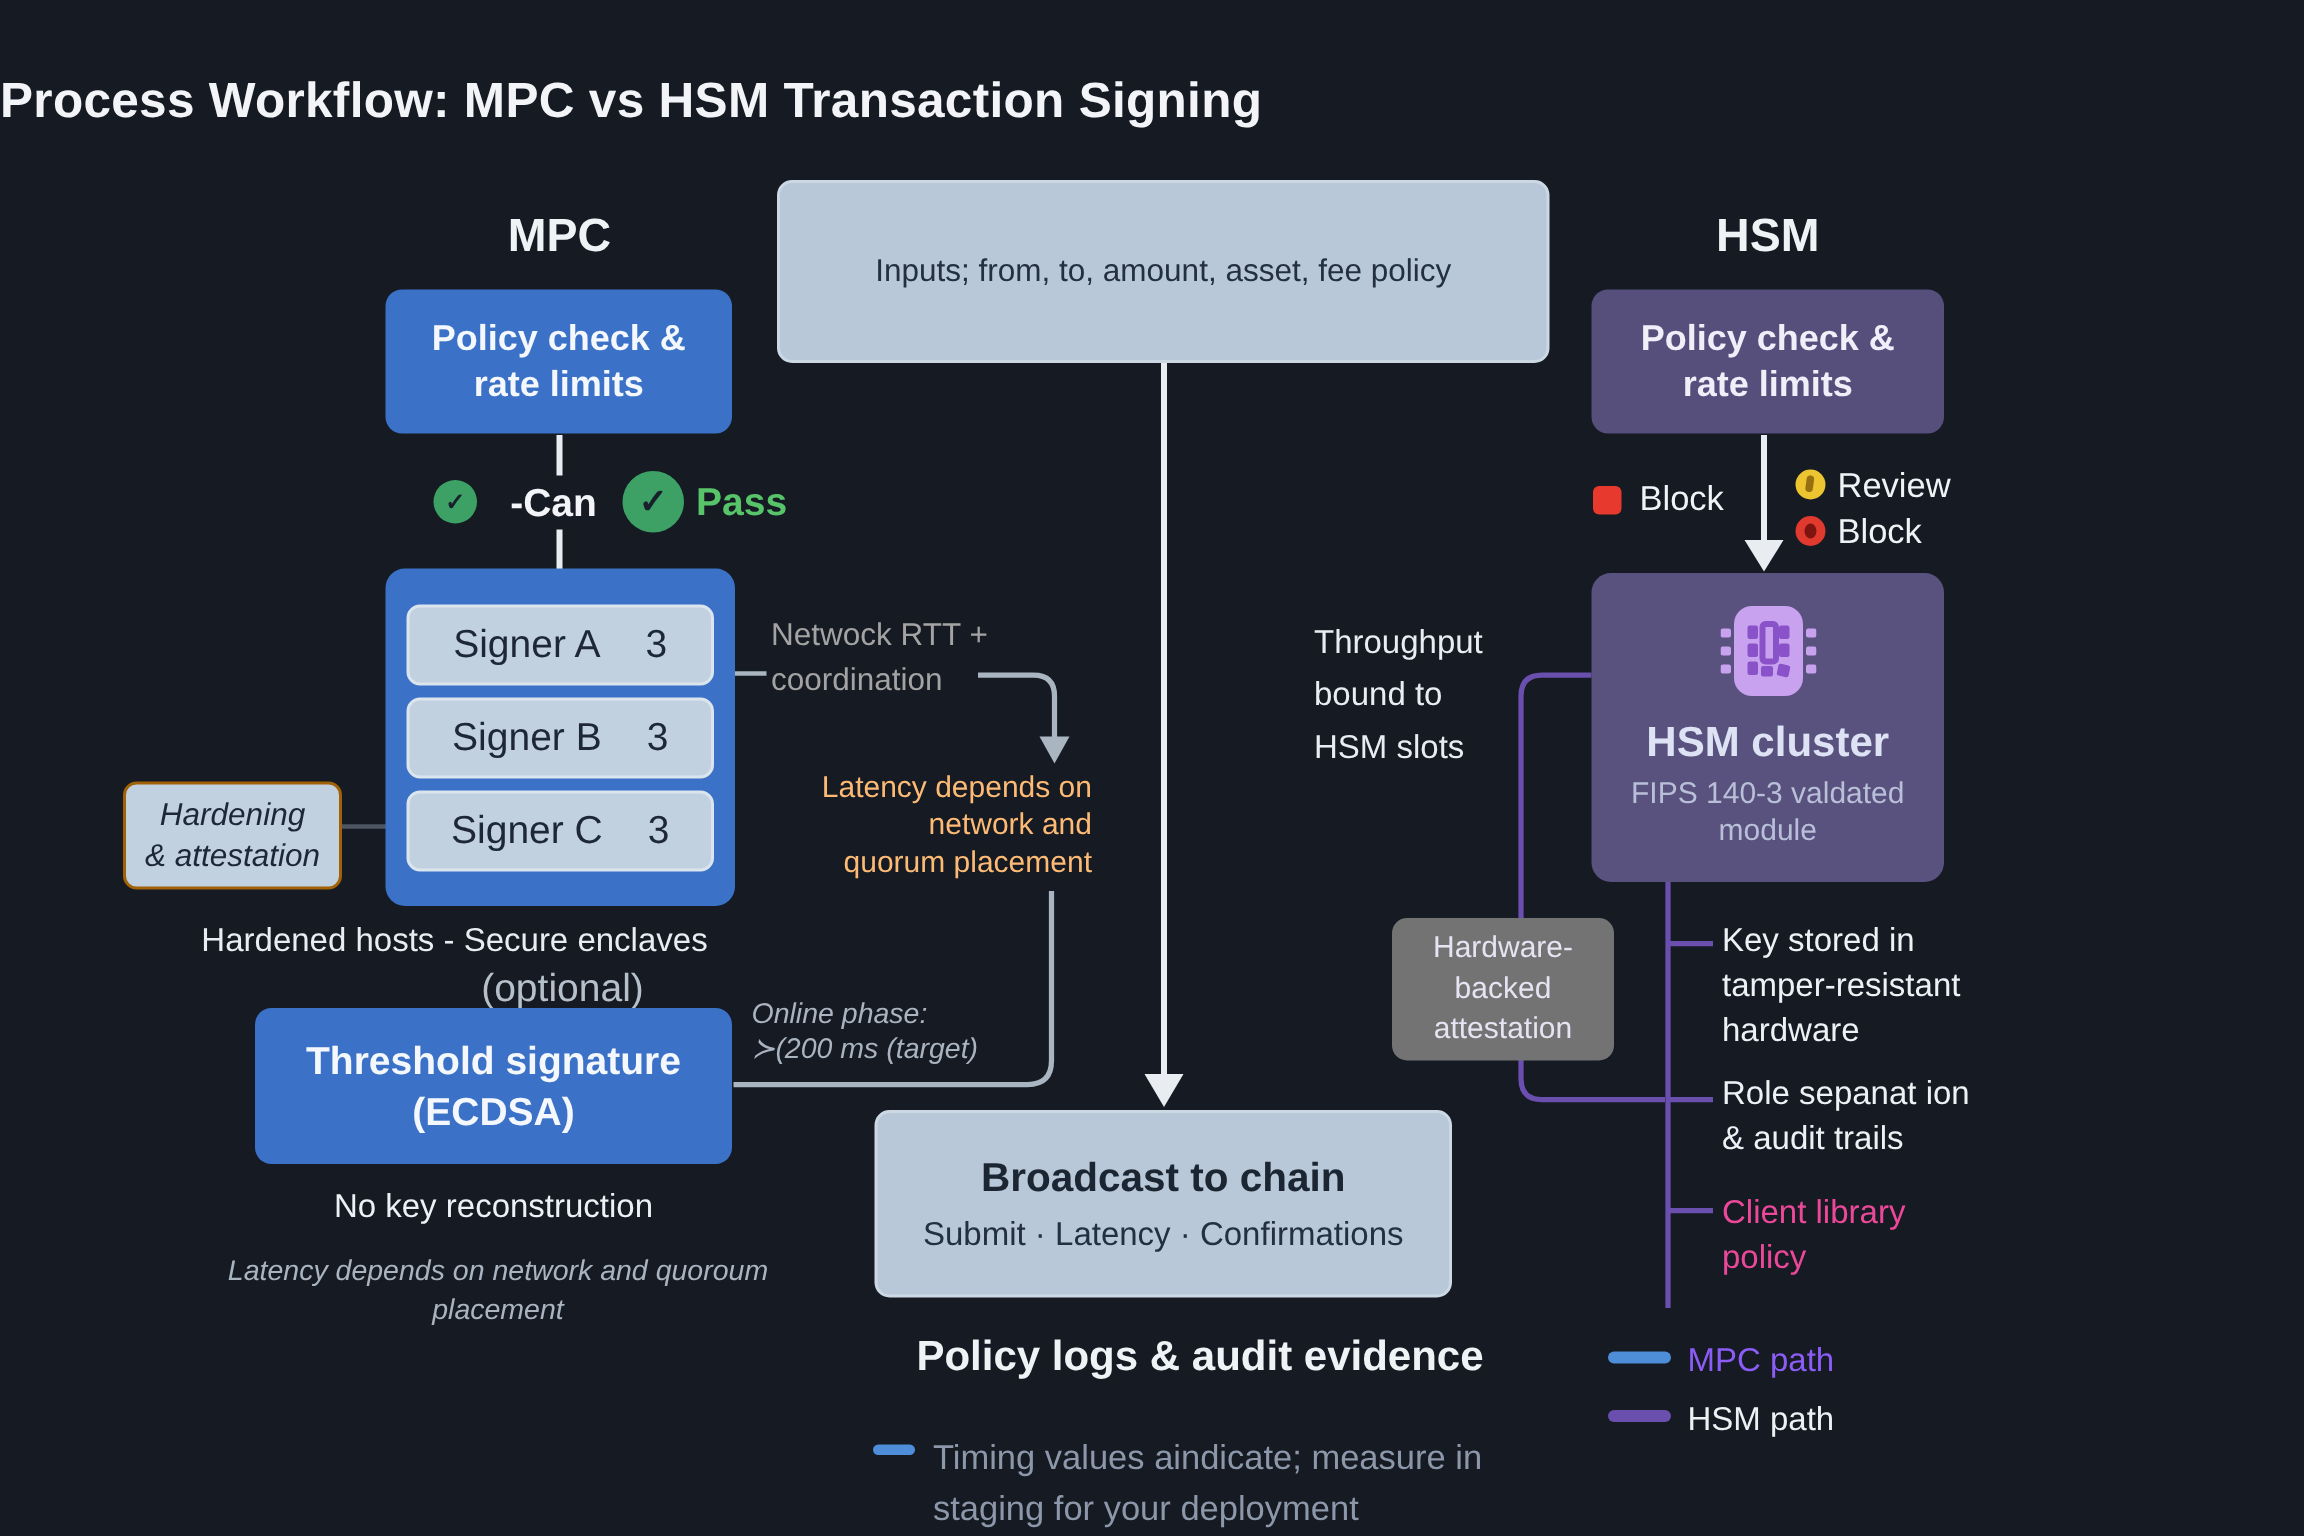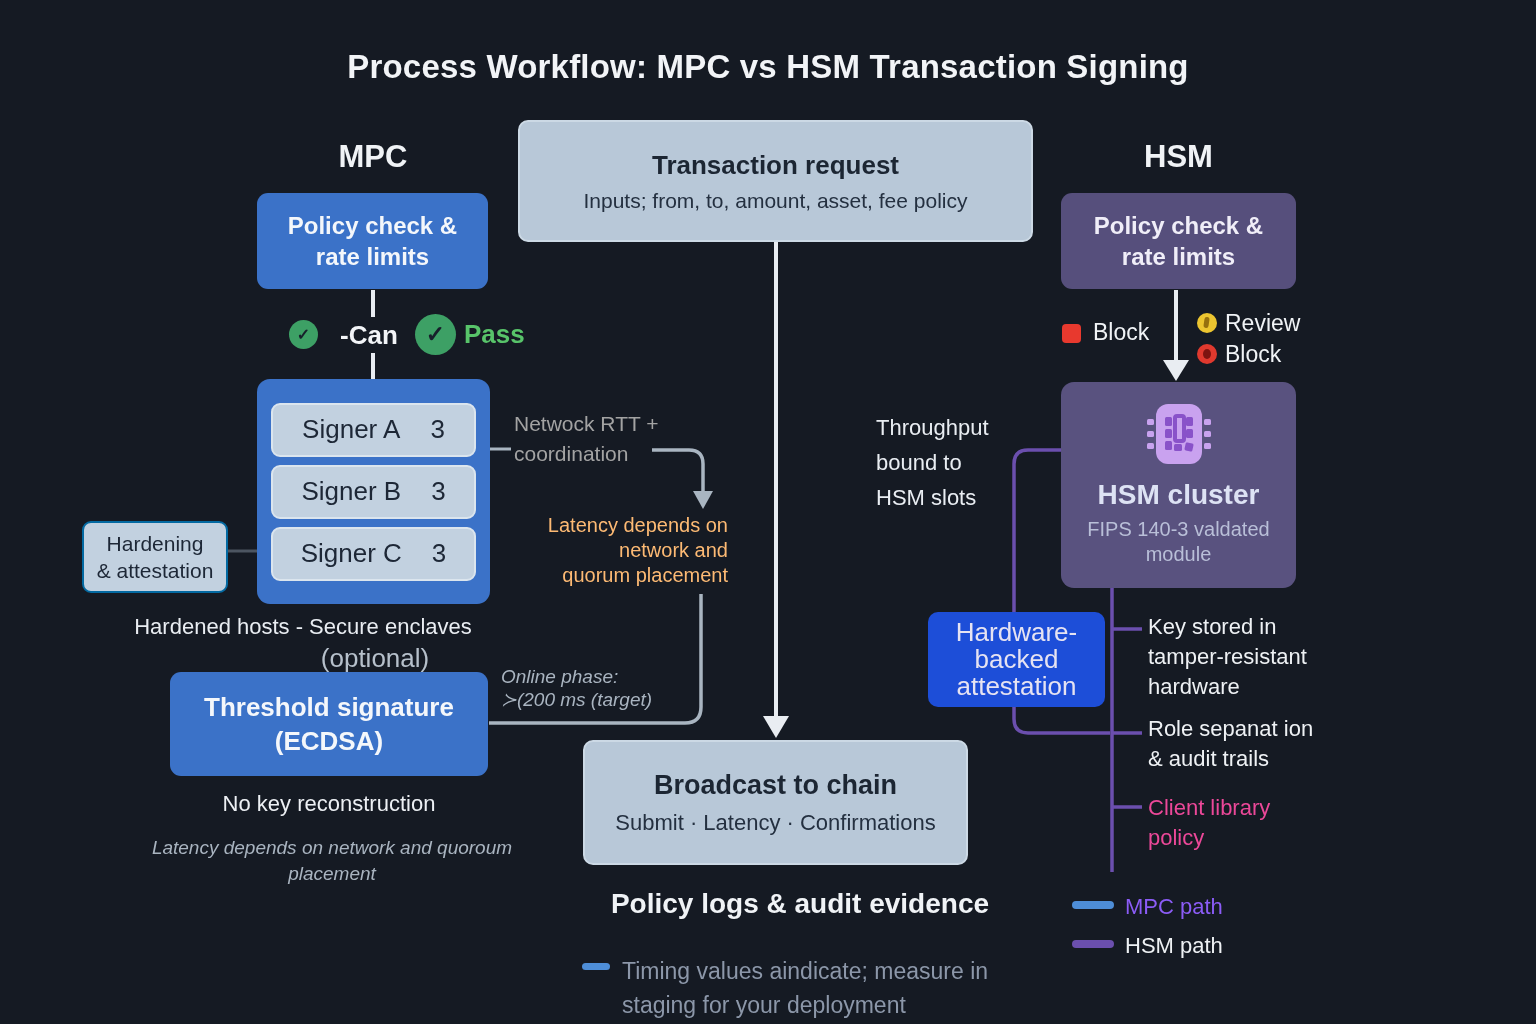--- a/index.html
+++ b/index.html
@@ -51,21 +51,21 @@
   <path d="M222,551 L258,551" stroke="#4c5561" stroke-width="3"></path>
 
   <path d="M1061,450 L1028,450 Q1014,450 1014,464 L1014,612" stroke="#6b4fae" stroke-width="3.5"></path>
 
   <path d="M1014,706 L1014,719 Q1014,733 1028,733 L1110,733" stroke="#6b4fae" stroke-width="3.5"></path>
 
   <path d="M1112,588 L1112,872" stroke="#6b4fae" stroke-width="3.5"></path>
   <path d="M1112,629 H1142 M1112,733 H1142 M1112,807 H1142" stroke="#6b4fae" stroke-width="3.5"></path>
 </svg>
 
-<div class="abs title" style="left:0;top:48;width:1536px;top:48px;text-align:center;">Process Workflow: MPC vs HSM Transaction Signing</div>
+<div class="abs title" style="left:0;top:48;width:1536px;top:48px;">Process Workflow: MPC vs HSM Transaction Signing</div>
 
 <div class="abs colhead center" style="left:257px;top:138px;width:232px;height:38px;">MPC</div>
 
 <div class="abs blue-box center pre" style="left:257px;top:193px;width:231px;height:96px;font-size:24px;line-height:31px;">Policy check &amp;
 rate limits</div>
 
 <div class="abs gcircle" style="left:289px;top:320px;width:29px;height:29px;font-size:16px;">✓</div>
 <div class="abs" style="left:330px;top:317px;width:78px;height:36px;background:#151a23;display:flex;align-items:center;justify-content:center;font-size:26px;font-weight:600;color:#f2f4f7;">-Can</div>
 <div class="abs gcircle" style="left:415px;top:314px;width:41px;height:41px;font-size:23px;">✓</div>
 <div class="abs" style="left:464px;top:319px;font-size:26px;font-weight:600;color:#58c46a;">Pass</div>
@@ -79,22 +79,22 @@
   <div class="signer-row" style="width:201px;height:50px;">
     <span>Signer B</span>
       <span>3</span>
   </div>
   <div class="signer-row" style="width:201px;height:50px;">
     <span>Signer C</span>
       <span>3</span>
   </div>
 </div>
 
-<div class="abs center pre" style="left:82px;top:521px;width:142px;height:68px;background:#c2d1e0;border:2px solid #0369a1;border-radius:9px;
-            color:#1d2736;font-size:21px;line-height:27px;">Hardening
+<div class="abs center pre" style="left:82px;top:521px;width:142px;height:68px;background:#c2d1e0;border:2px solid #a16207;border-radius:9px;
+            color:#1d2736;font-size:21px;line-height:27px;font-style:italic;">Hardening
 &amp; attestation</div>
 
 <div class="abs" style="left:103px;top:614px;width:400px;text-align:center;font-size:22px;color:#e9edf2;">Hardened hosts -  Secure enclaves</div>
 <div class="abs gray-note" style="left:280px;top:643px;width:190px;text-align:center;font-size:26px;">(optional)</div>
 
 <div class="abs blue-box center pre" style="left:170px;top:672px;width:318px;height:104px;font-size:26px;line-height:34px;">Threshold signature
 (ECDSA)</div>
 
 <div class="abs" style="left:170px;top:791px;width:318px;text-align:center;font-size:22px;color:#edf0f4;">No key reconstruction</div>
 
@@ -105,21 +105,20 @@
 coordination</div>
 
 <div class="abs pre" style="left:528px;top:513px;width:200px;text-align:right;font-size:20px;line-height:25px;color:#fdba74;">Latency depends on
 network and
 quorum placement</div>
 
 <div class="abs note-italic pre" style="left:501px;top:665px;width:190px;font-size:19px;line-height:23px;">Online phase:
 ≻(200 ms (target)</div>
 
 <div class="abs light-box" style="left:518px;top:120px;width:511px;height:118px;display:flex;flex-direction:column;align-items:center;justify-content:center;gap:8px;">
-  <div style="font-size:26px;font-weight:700;">Transaction request</div>
   <div style="font-size:21px;color:#243040;">Inputs; from, to, amount, asset, fee policy</div>
 </div>
 
 <div class="abs light-box" style="left:583px;top:740px;width:381px;height:121px;display:flex;flex-direction:column;align-items:center;justify-content:center;gap:9px;">
   <div style="font-size:27px;font-weight:700;">Broadcast to chain</div>
   <div style="font-size:22px;color:#243040;">Submit · Latency · Confirmations</div>
 </div>
 
 <div class="abs" style="left:600px;top:888px;width:400px;text-align:center;font-size:28px;font-weight:700;color:#f0f3f6;">Policy logs &amp; audit evidence</div>
 
@@ -166,22 +165,22 @@
   </svg>
   <div style="margin-top:14px;font-size:28px;font-weight:600;color:#dde2f4;">HSM cluster</div>
   <div class="pre" style="margin-top:6px;font-size:20px;line-height:25px;color:#b9bfd8;text-align:center;">FIPS 140-3 valdated
 module</div>
 </div>
 
 <div class="abs pre" style="left:876px;top:410px;width:150px;font-size:22px;line-height:35px;color:#e9edf2;">Throughput
 bound to
 HSM slots</div>
 
-<div class="abs center pre" style="left:928px;top:612px;width:177px;height:95px;background:#1d4ed8;border-radius:10px;
-            color:#e6e3f2;font-size:26px;line-height:27px;">Hardware-
+<div class="abs center pre" style="left:928px;top:612px;width:148px;height:95px;background:#737373;border-radius:10px;
+            color:#e6e3f2;font-size:20px;line-height:27px;">Hardware-
 backed
 attestation</div>
 
 <div class="abs pre" style="left:1148px;top:612px;width:250px;font-size:22px;line-height:30px;color:#eef1f4;">Key stored in
 tamper-resistant
 hardware</div>
 <div class="abs pre" style="left:1148px;top:714px;width:250px;font-size:22px;line-height:30px;color:#eef1f4;">Role sepanat ion
 &amp; audit trails</div>
 <div class="abs pre" style="left:1148px;top:793px;width:250px;font-size:22px;line-height:30px;color:#ec4899;">Client library
 policy</div>

